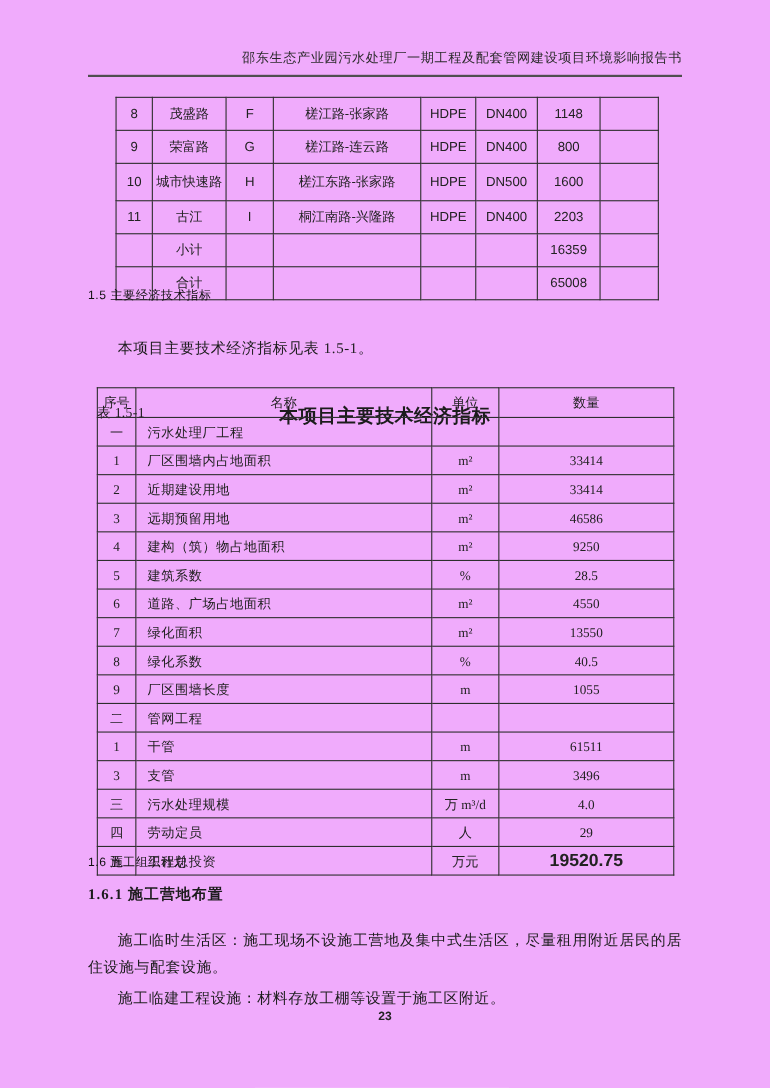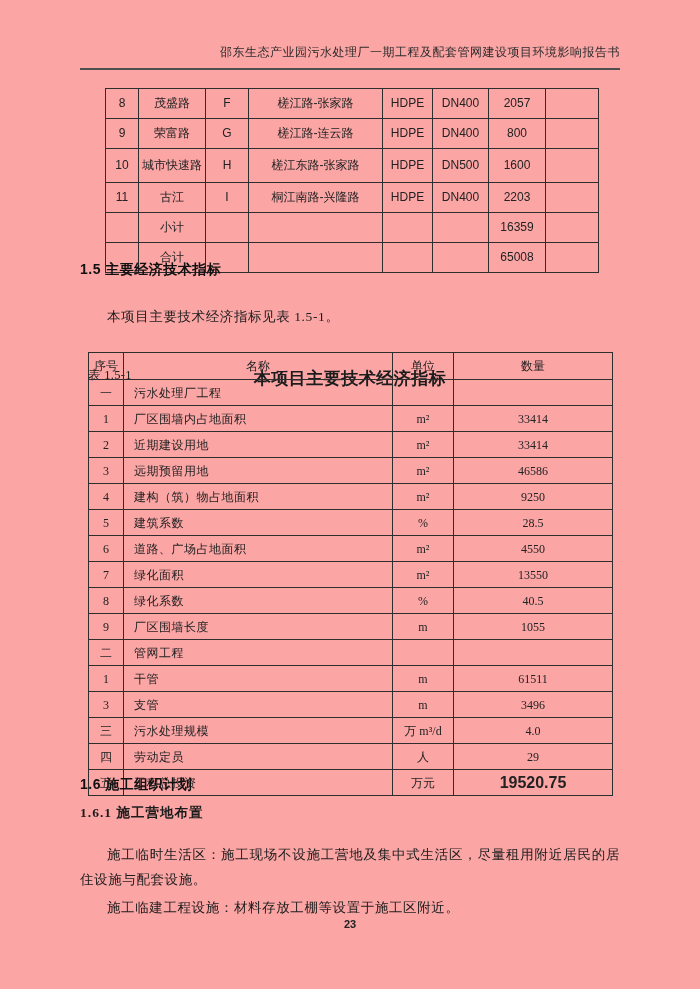--- a/index.html
+++ b/index.html
@@ -1,19 +1,19 @@
 <!DOCTYPE html>
 <html><head>
 <meta charset="utf-8">
 <style>
   html,body { margin:0; padding:0; background:#ffffff; }
   .page {
     position:relative;
     width:700px; height:989px;
-    background:#fca5a5;
+    background:#f0abfc;
     font-family:"Liberation Serif","DejaVu Serif",serif;
     color:#1c1c1c;
     overflow:hidden;
   }
   
   .doc-header {
     position:absolute; top:44px; left:80px; width:540px;
     text-align:right;
     font-size:12px; letter-spacing:0.5px; color:#2b2b2b;
     padding-bottom:7px;
@@ -27,21 +27,21 @@
     position:absolute; top:88px; left:105px; width:493px;
     font-family:"Liberation Sans","DejaVu Sans",sans-serif;
     font-size:12px; color:#222;
   }
   .pipe-table td { height:27px; line-height:15px; }
   .pipe-table tr.tall td { height:31px; }
 
   .sec-heading {
     position:absolute; left:80px;
     font-family:"Liberation Sans","DejaVu Sans",sans-serif;
-    font-weight:bold; font-size:14px; color:#111;
+    font-weight:normal; font-size:11px; color:#111;
     letter-spacing:0.5px;
   }
   .body-para {
     position:absolute; left:80px; width:540px;
     font-size:13.5px; letter-spacing:0.6px;
     line-height:25px; text-align:justify; color:#1c1c1c;margin-top:16px;
   }
   .indent { text-indent:2em; }
 
   .table-caption {
@@ -95,21 +95,21 @@
         <col style="width:53px">
     </colgroup>
     <tbody>
       <tr>
         <td>8</td>
         <td>茂盛路</td>
         <td>F</td>
         <td>槎江路-张家路</td>
         <td>HDPE</td>
         <td>DN400</td>
-        <td>2057</td>
+        <td>1148</td>
         <td></td>
       </tr>
       <tr>
         <td>9</td>
         <td>荣富路</td>
         <td>G</td>
         <td>槎江路-连云路</td>
         <td>HDPE</td>
         <td>DN400</td>
         <td>800</td>

